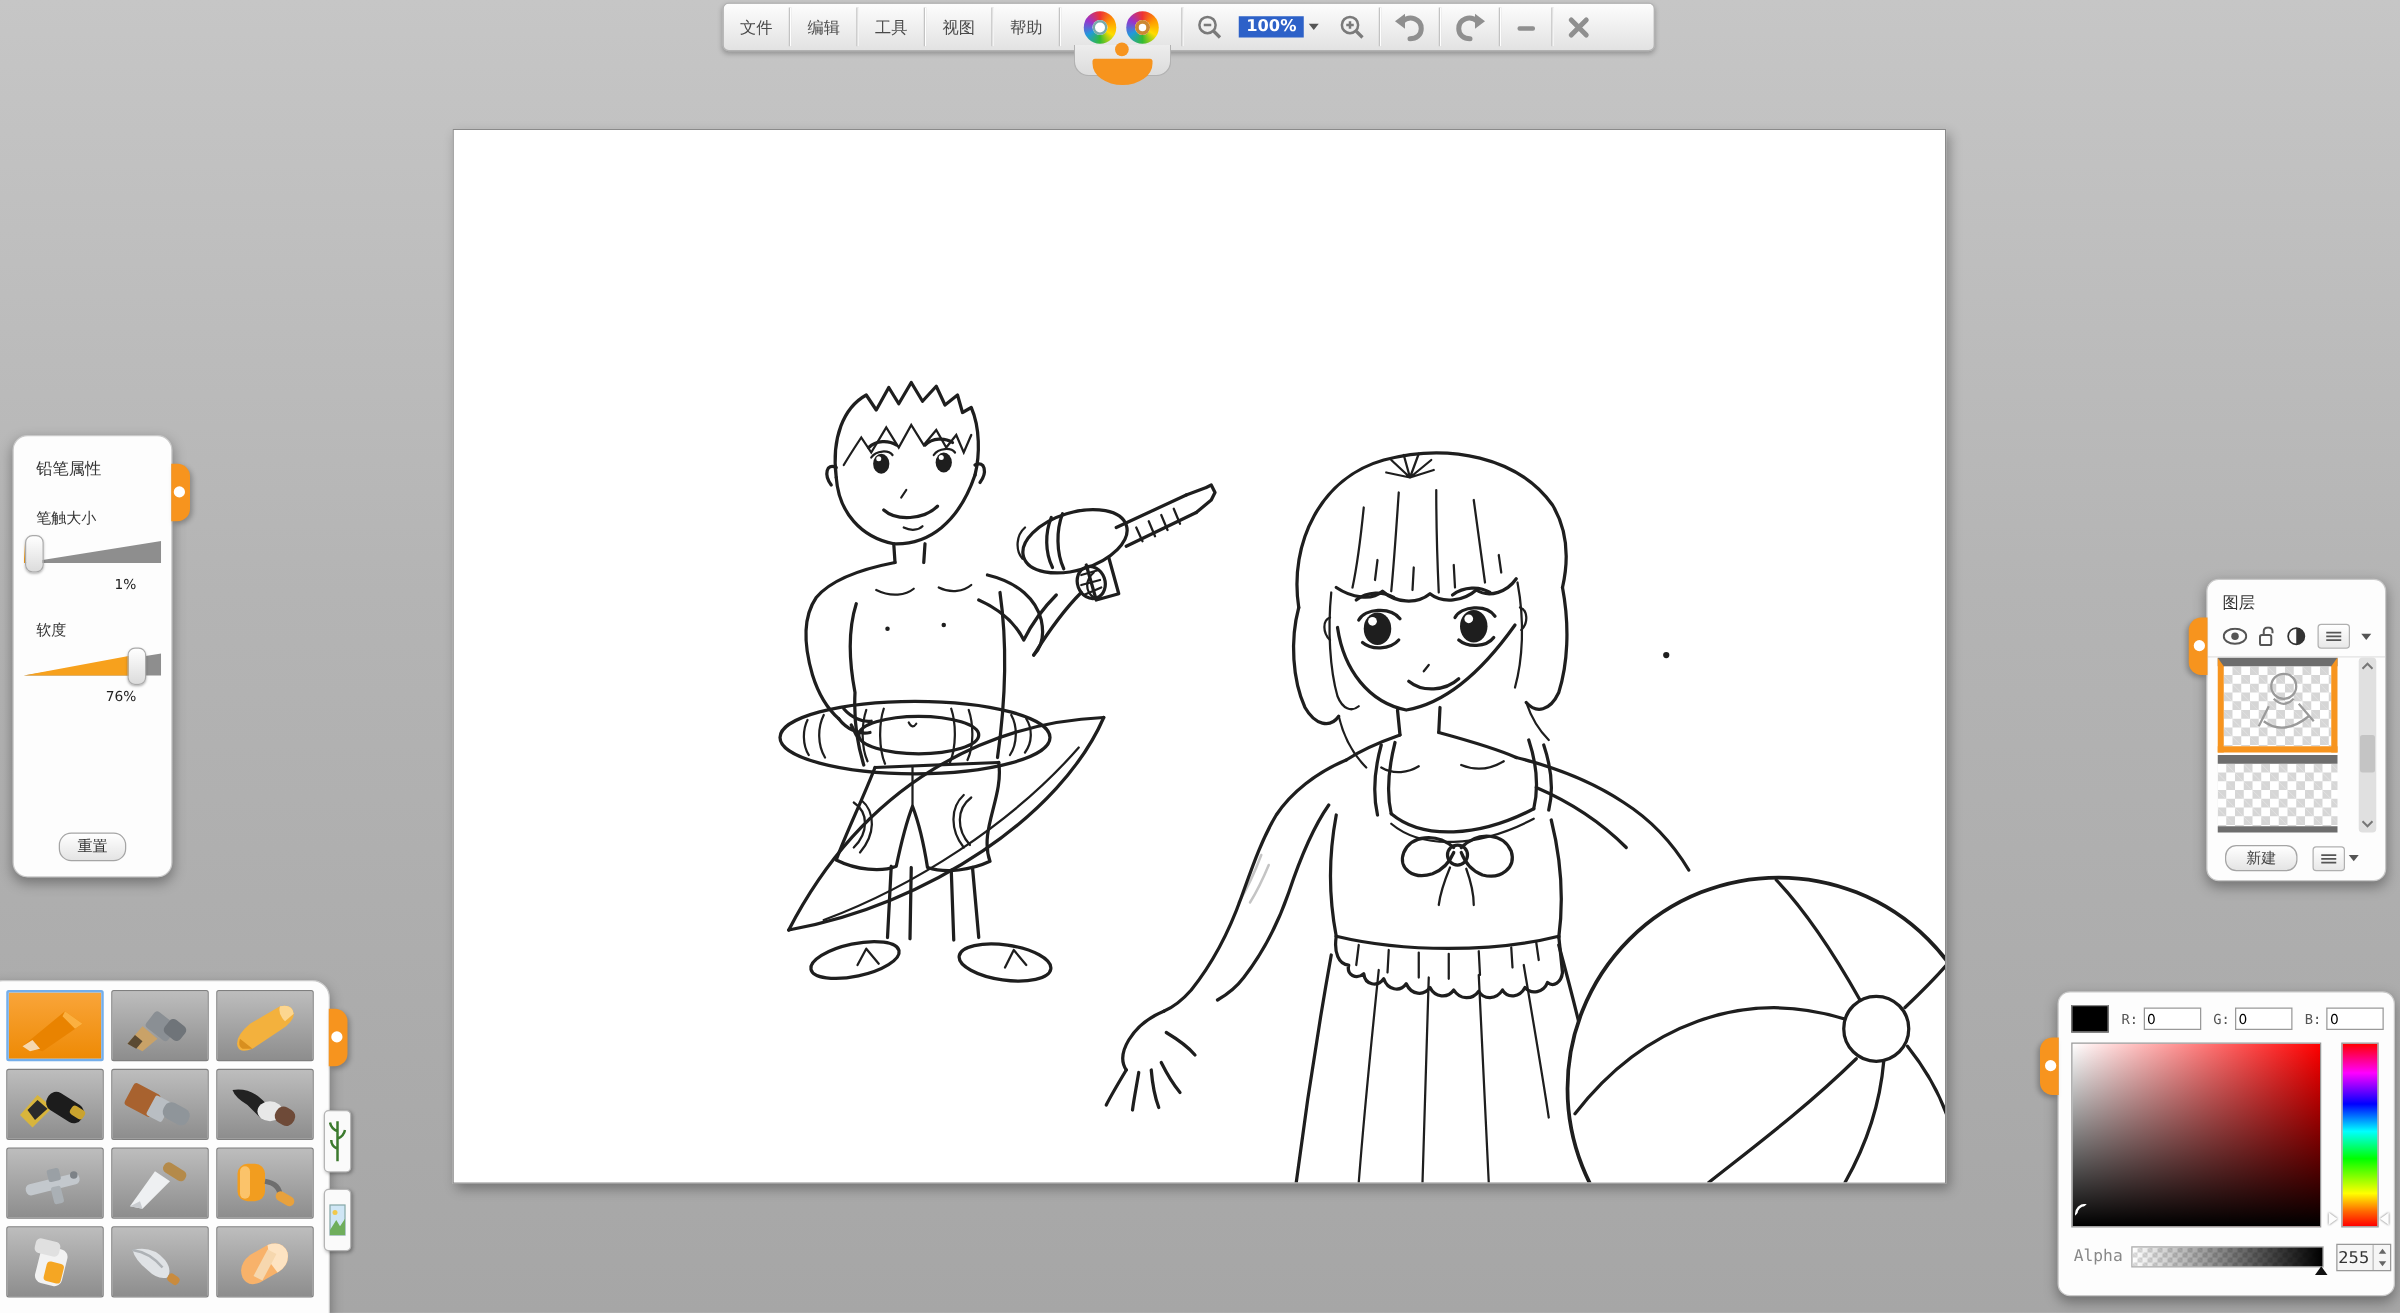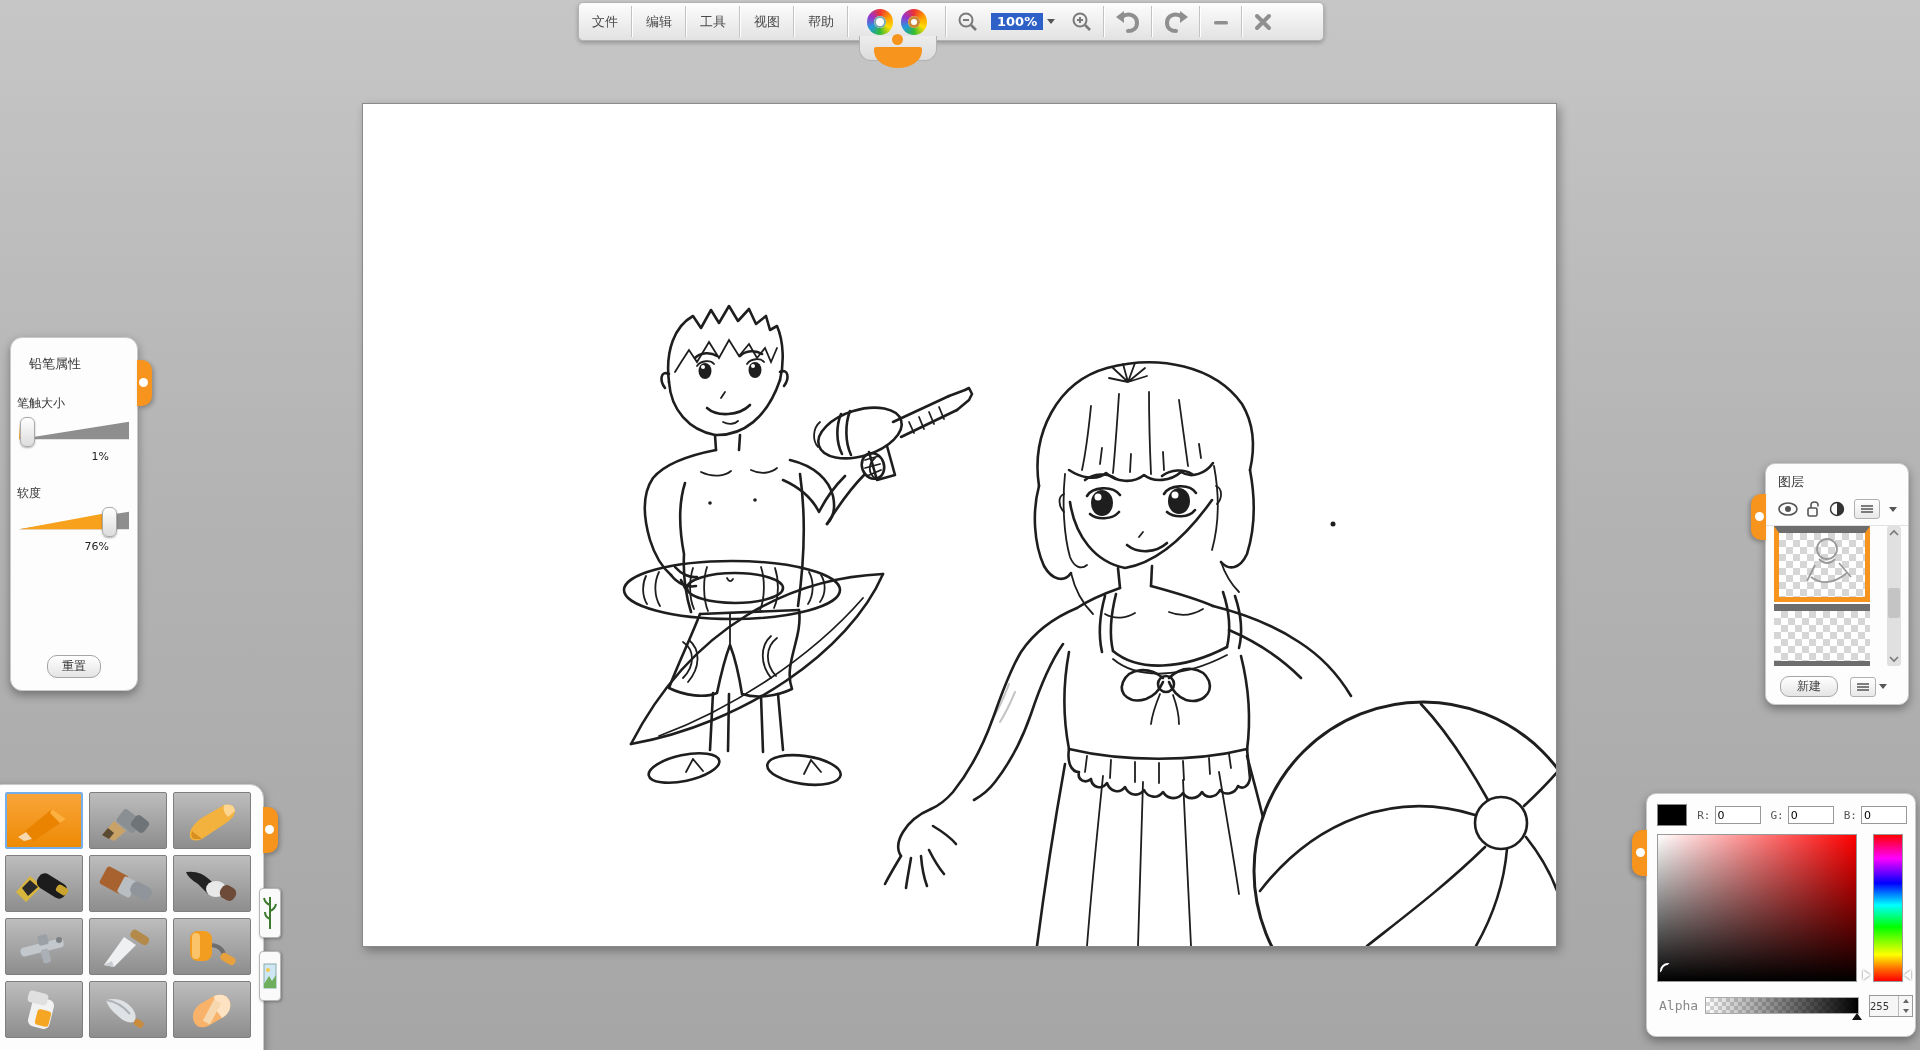--- a/index.html
+++ b/index.html
@@ -41,23 +41,23 @@
   
   #canvas{position:absolute;left:362px;top:103px;width:1193px;height:842px;background:#fff;
     border:1px solid #8a8a8a;box-shadow:3px 4px 9px rgba(0,0,0,.3);overflow:hidden;}
   #canvas svg{display:block;}
   .ink{fill:none;stroke:#1e1e1e;stroke-width:2.6;stroke-linecap:round;stroke-linejoin:round;}
   .ink-thin{fill:none;stroke:#1e1e1e;stroke-width:1.8;stroke-linecap:round;}
   .ink-fill{fill:#1e1e1e;stroke:none;}
   .pencil{fill:none;stroke:#c4c4c4;stroke-width:2;stroke-linecap:round;}
 
   
-  #pencil-panel{left:10px;top:337px;width:126px;height:352px;}
+  #pencil-panel{left:10px;top:348px;width:126px;height:352px;}
   #pencil-panel h3{margin:0;padding:17px 0 0 18px;font-size:13px;font-weight:normal;color:#333;}
-  .slider-label{font-size:12px;color:#333;padding:22px 0 4px 6px;}
+  .slider-label{font-size:12px;color:#333;padding:22px 0 4px 18px;}
   .prop-slider{position:relative;margin:0 8px;height:30px;}
   .wedge,.wedge-fill{position:absolute;left:0;top:4px;width:100%;height:22px;
     clip-path:polygon(0 88%,100% 8%,100% 88%);}
   .wedge{background:#8e8e8e;}
   .wedge-fill{width:0;}
   .knob{position:absolute;top:1px;width:13px;height:28px;border-radius:6px;
     background:linear-gradient(180deg,#fff,#dcdcdc);border:1px solid #aaa;box-shadow:0 1px 2px rgba(0,0,0,.3);}
   .slider-value{font-size:11px;color:#222;text-align:right;padding:4px 28px 0 0;}
   #reset-btn{position:absolute;left:50%;transform:translateX(-50%);bottom:12px;
     font-size:12px;color:#333;padding:2px 14px;border:1px solid #a5a5a5;border-radius:10px;
@@ -110,21 +110,21 @@
   #alpha-row{position:absolute;left:0;top:200px;width:100%;height:24px;}
   #alpha-label{position:absolute;left:12px;top:4px;font-family:"DejaVu Sans Mono","Liberation Mono",monospace;
     font-size:13px;color:#888;}
   #alpha-slider{position:absolute;left:58px;top:3px;width:152px;height:15px;border:1px solid #aaa;
     background-size:8px 8px;background-position:0 0,4px 4px;position:absolute;}
   #alpha-grad{position:absolute;inset:0;background:linear-gradient(to right,rgba(0,0,0,0),#000);}
   #alpha-marker{position:absolute;right:-4px;bottom:-7px;width:0;height:0;
     border-left:5px solid transparent;border-right:5px solid transparent;border-bottom:7px solid #111;}
   #alpha-spin{position:absolute;left:222px;top:1px;width:42px;height:20px;border:1px solid #999;background:#f6f6f6;
     display:flex;align-items:center;}
-  #alpha-value{flex:1;font-size:10px;text-align:left;padding-right:2px;color:#333;}
+  #alpha-value{flex:1;font-size:13px;text-align:center;padding-right:2px;color:#333;}
   #spin-btns{width:13px;height:100%;border-left:1px solid #bbb;display:flex;flex-direction:column;
     align-items:center;justify-content:space-around;}
   .tri-up{width:0;height:0;border-left:3px solid transparent;border-right:3px solid transparent;border-bottom:4px solid #666;}
   .tri-dn{width:0;height:0;border-left:3px solid transparent;border-right:3px solid transparent;border-top:4px solid #666;}
 </style>
 </head>
 <body>
 
 <div id="toolbar">
   <div class="tb-btn">文件</div>

